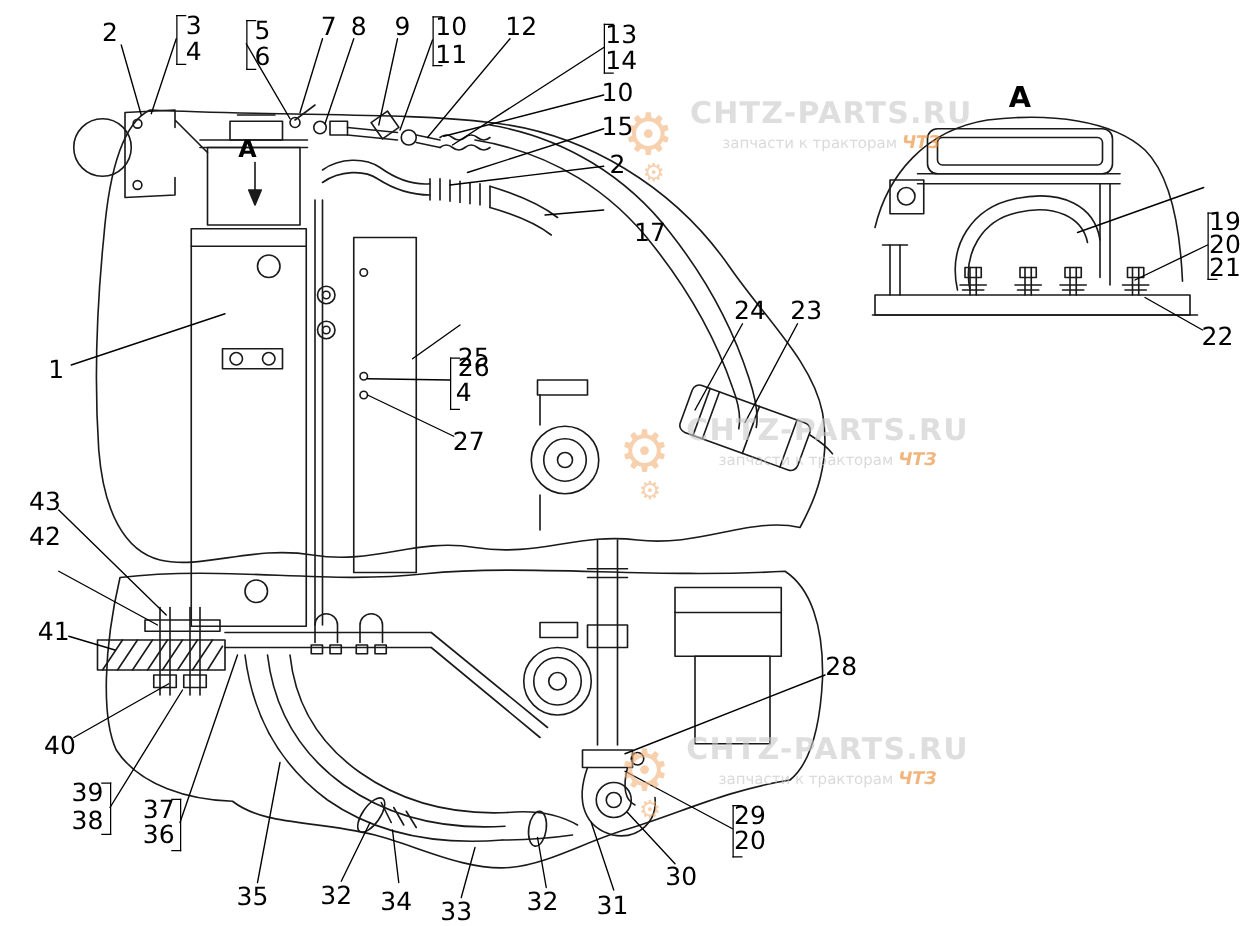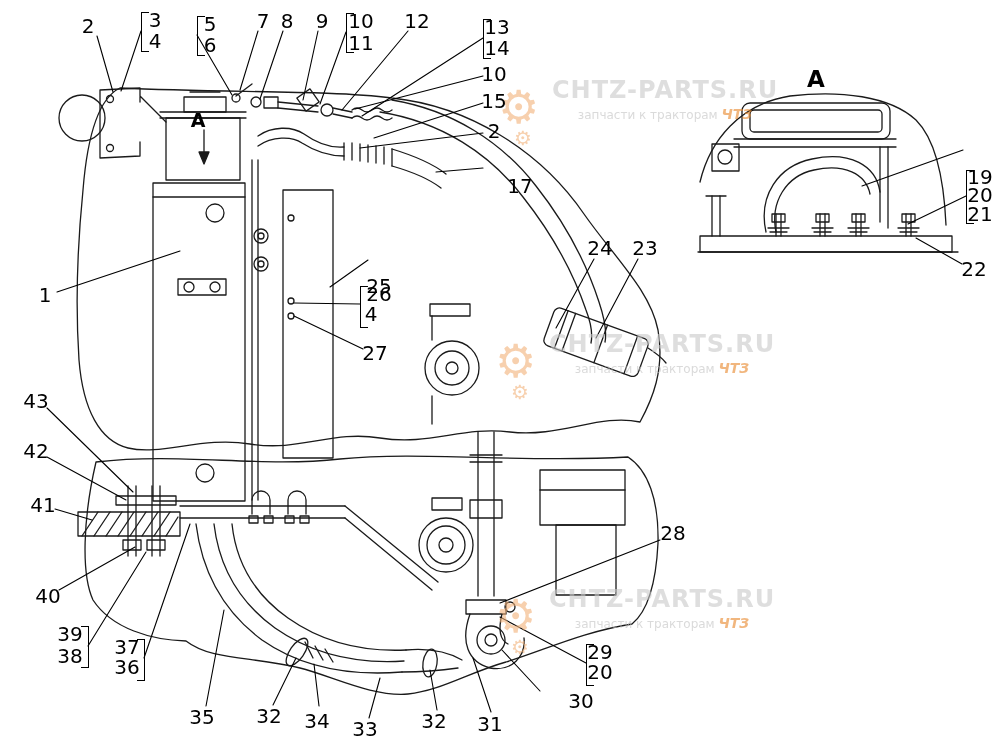--- a/index.html
+++ b/index.html
@@ -325,34 +325,34 @@
       <div class="callout" style="left: 980px; top: 214px;">21</div>
       <div class="callout" style="left: 974px; top: 269px;">22</div>
       <div class="callout" style="left: 45px; top: 295px;">1</div>
       <div class="callout" style="left: 379px; top: 254px; margin-top: 32px;">25</div>
       <div class="callout" style="left: 379px; top: 294px;">26</div>
       <div class="callout" style="left: 371px; top: 314px;">4</div>
       <div class="callout" style="left: 375px; top: 353px;">27</div>
       <div class="callout" style="left: 600px; top: 248px;">24</div>
       <div class="callout" style="left: 645px; top: 248px;">23</div>
       <div class="callout" style="left: 36px; top: 401px;">43</div>
-      <div class="callout" style="left: 36px; top: 451px;">42</div>
+      <div class="callout" style="left: 36px; top: 429px;">42</div>
       <div class="callout" style="left: 43px; top: 505px;">41</div>
       <div class="callout" style="left: 48px; top: 596px;">40</div>
       <div class="callout" style="left: 70px; top: 634px; text-align: center;">39</div>
       <div class="callout" style="left: 70px; top: 656px;">38</div>
       <div class="callout" style="left: 127px; top: 647px;">37</div>
       <div class="callout" style="left: 127px; top: 667px;">36</div>
       <div class="callout" style="left: 202px; top: 717px;">35</div>
       <div class="callout" style="left: 269px; top: 716px;">32</div>
       <div class="callout" style="left: 317px; top: 721px;">34</div>
       <div class="callout" style="left: 365px; top: 729px;">33</div>
       <div class="callout" style="left: 434px; top: 721px;">32</div>
       <div class="callout" style="left: 490px; top: 724px;">31</div>
-      <div class="callout" style="left: 545px; top: 701px; margin-left: 36px;">30</div>
+      <div class="callout" style="left: 545px; top: 701px;">30</div>
       <div class="callout" style="left: 673px; top: 533px;">28</div>
       <div class="callout" style="left: 600px; top: 652px;">29</div>
       <div class="callout" style="left: 600px; top: 672px;">20</div>
       <div class="bracket left" style="left: 141px; top: 12px; height: 38px;"></div>
       <div class="bracket left" style="left: 197px; top: 16px; height: 38px;"></div>
       <div class="bracket left" style="left: 346px; top: 13px; height: 38px;"></div>
       <div class="bracket left" style="left: 483px; top: 19px; height: 38px;"></div>
       <div class="bracket left" style="left: 966px; top: 170px; height: 52px;"></div>
       <div class="bracket left" style="left: 360px; top: 286px; height: 40px;"></div>
       <div class="bracket right" style="left: 81px; top: 626px; height: 40px;"></div>

